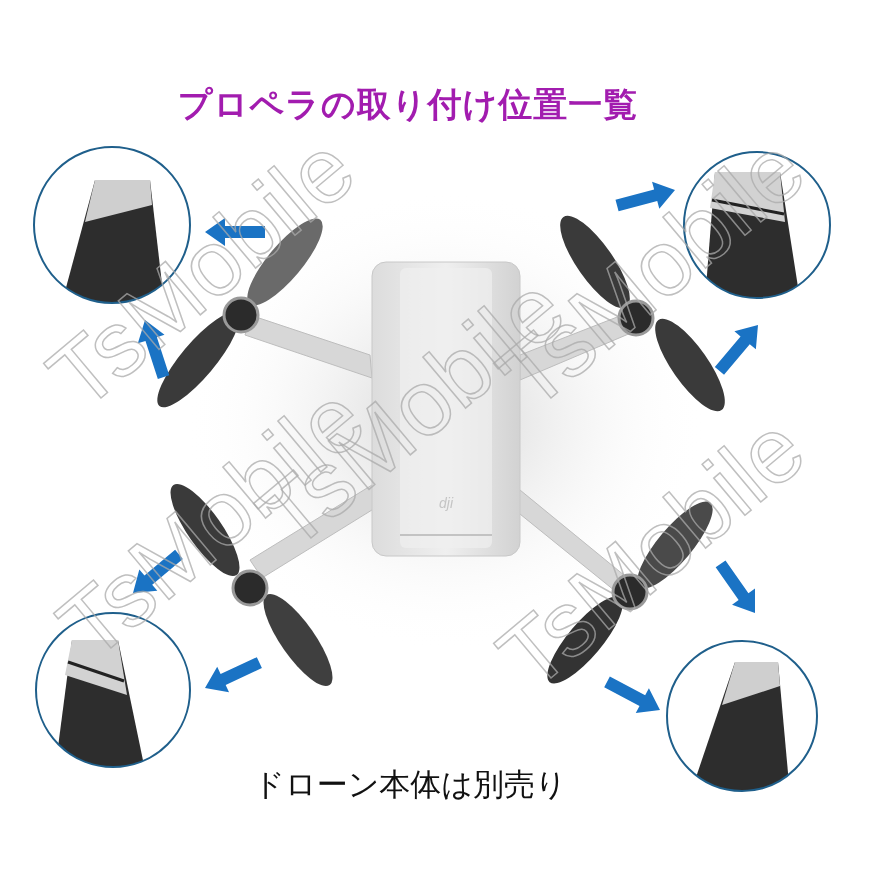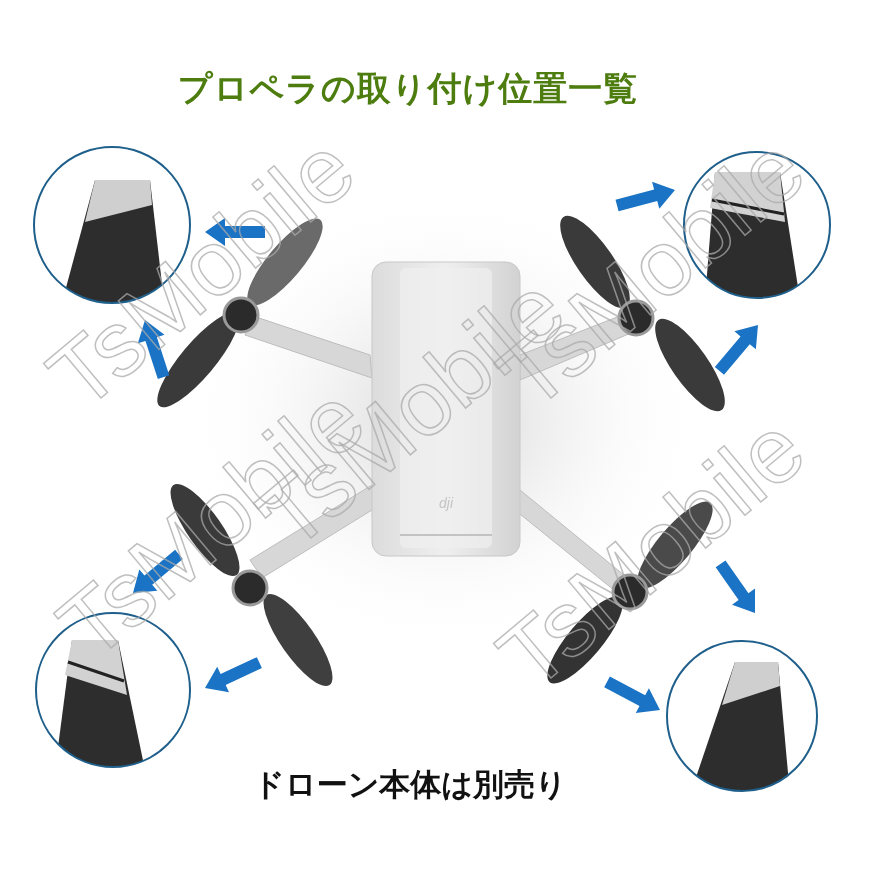--- a/index.html
+++ b/index.html
@@ -1,19 +1,19 @@
 <!DOCTYPE html>
 <html><head>
 <meta charset="utf-8">
 <style>
   html,body{margin:0;padding:0;background:#ffffff;}
   body{width:888px;height:888px;position:relative;overflow:hidden;font-family:"DejaVu Sans","Liberation Sans",sans-serif;}
-  .title{position:absolute;left:0;top:66px;width:888px;text-align:center;font-size:34px;font-weight:bold;color:#4d7c0f;letter-spacing:1px;}
+  .title{position:absolute;left:0;top:82px;width:888px;text-align:center;font-size:34px;font-weight:bold;color:#a21caf;letter-spacing:1px;}
   .title span{position:relative;left:-36px;}
-  .footer{position:absolute;left:0;top:764px;width:888px;text-align:center;font-size:31px;font-weight:bold;color:#111;}
+  .footer{position:absolute;left:0;top:764px;width:888px;text-align:center;font-size:31px;font-weight:normal;color:#111;}
   .footer span{position:relative;left:-34px;}
   .scene{position:absolute;left:0;top:0;width:888px;height:888px;}
   .watermark{position:absolute;font-size:92px;font-family:"Liberation Sans",sans-serif;color:transparent;-webkit-text-stroke:1.5px rgba(170,170,170,0.75);transform:rotate(-40deg);white-space:nowrap;pointer-events:none;}
 </style>
 </head>
 <body>
 
 <div class="title"><span>プロペラの取り付け位置一覧</span></div>
 
 <svg class="scene" width="888" height="888" viewBox="0 0 888 888">

